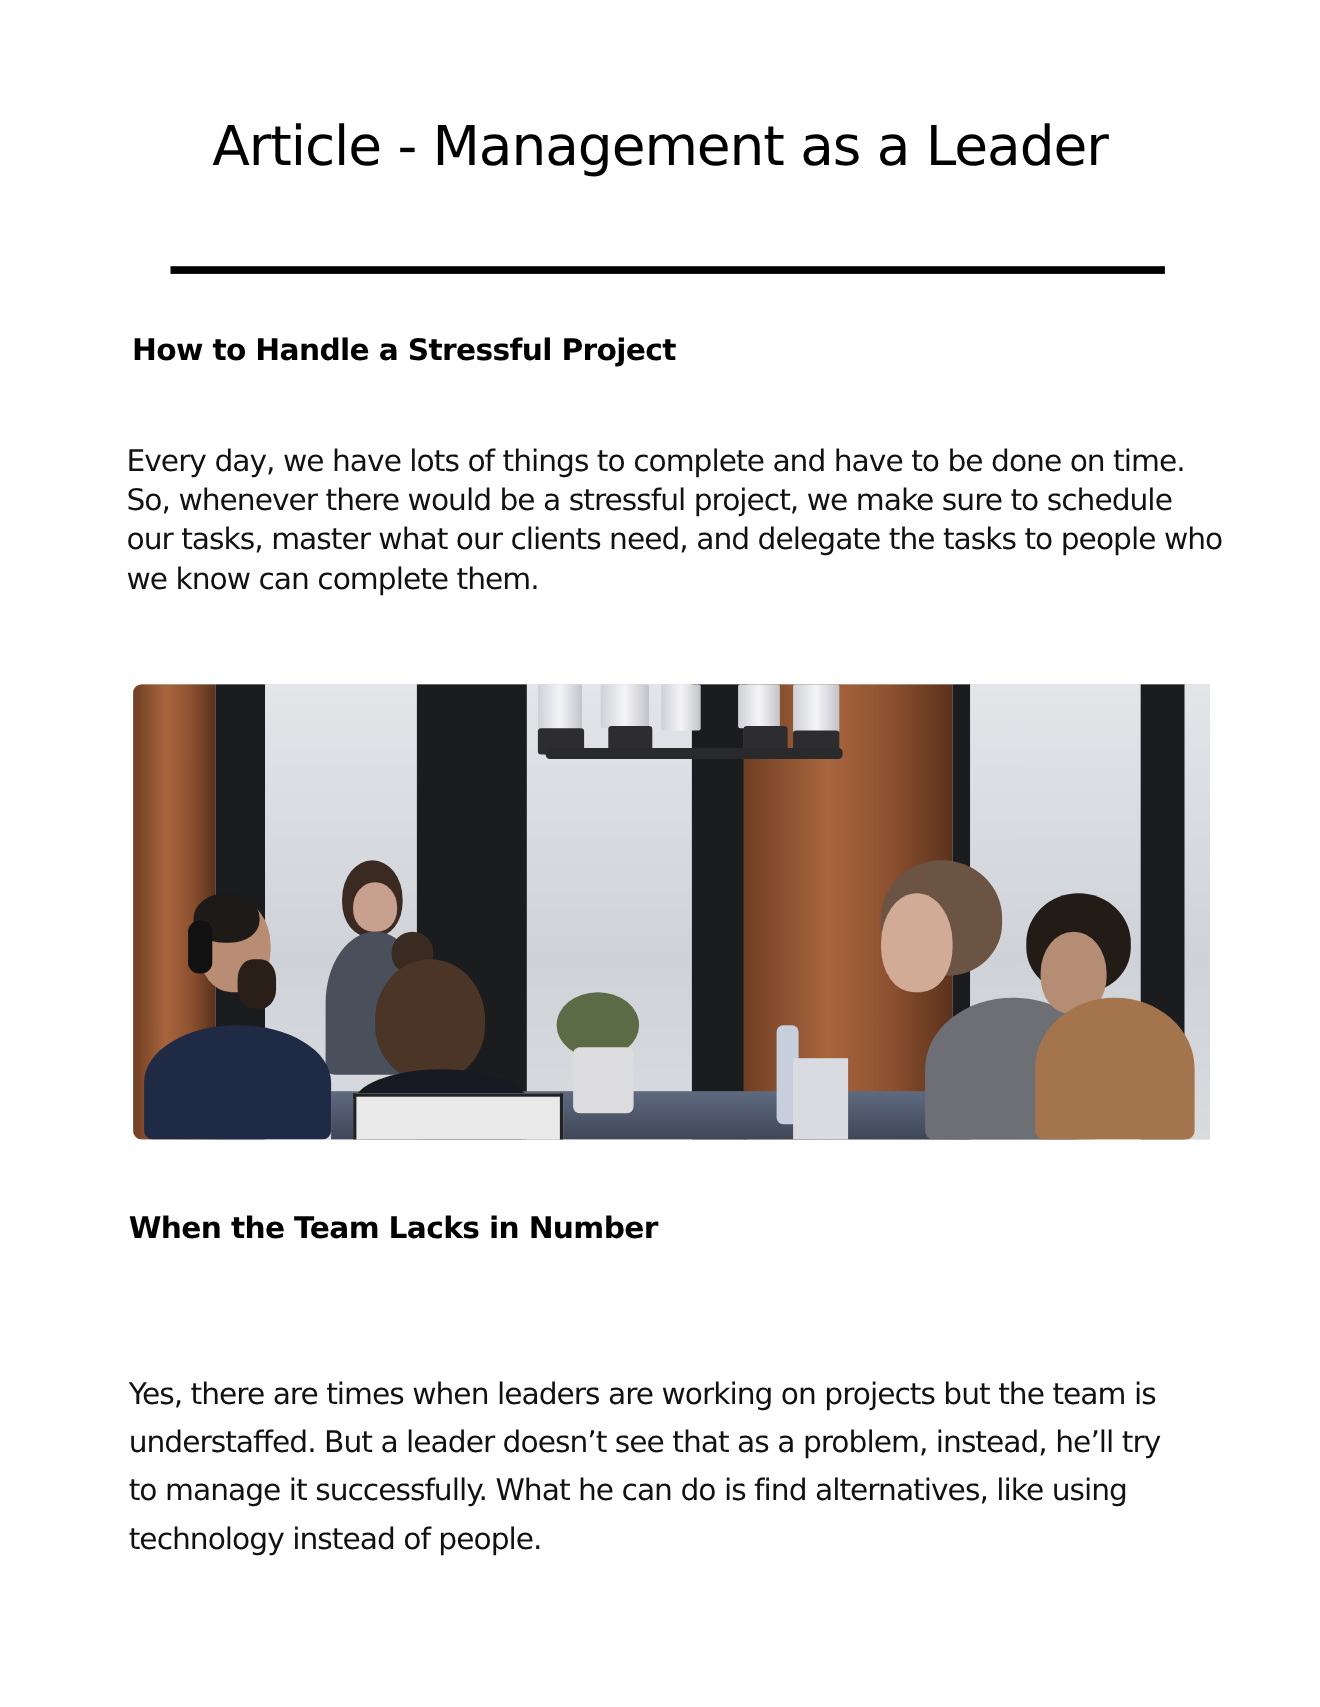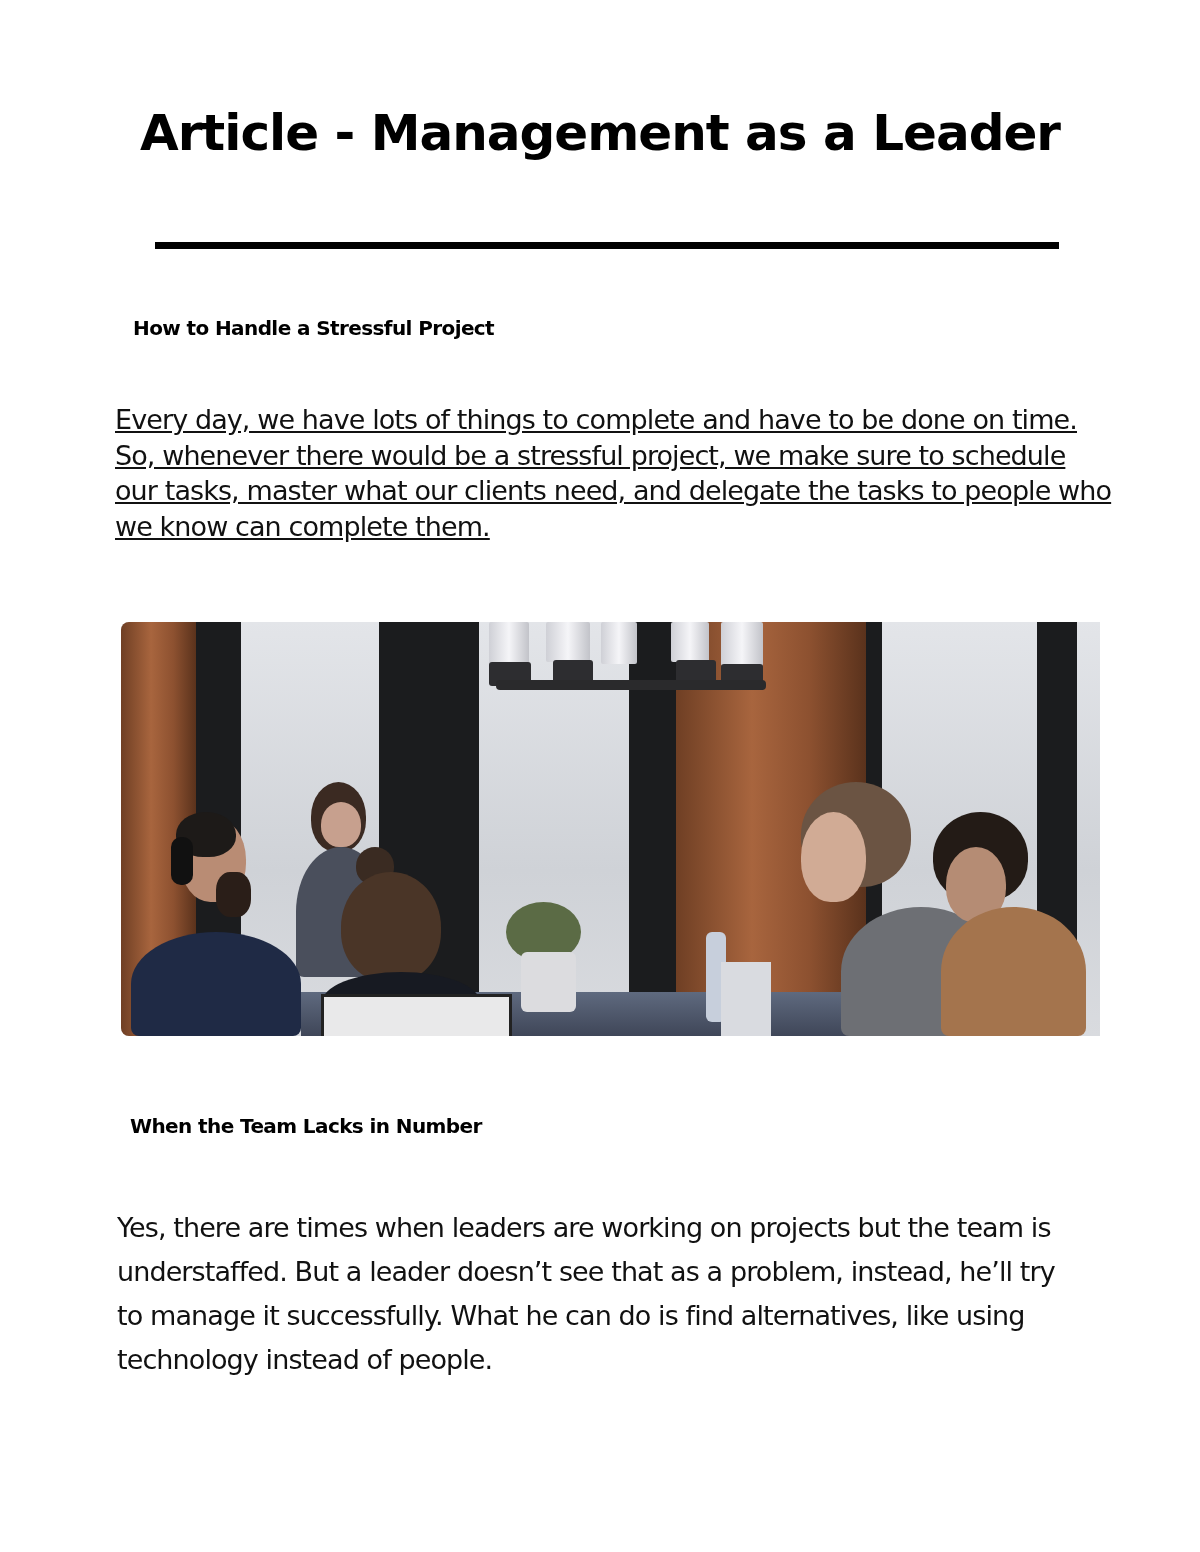--- a/index.html
+++ b/index.html
@@ -1,29 +1,29 @@
 <!DOCTYPE html>
 <html><head>
 <meta charset="utf-8">
 <style>
   html, body { margin: 0; padding: 0; background: #ffffff; }
   body { width: 1200px; height: 1552px; position: relative; overflow: hidden;
          font-family: "Liberation Sans", "DejaVu Sans", sans-serif; color: #111; }
   .title { position: absolute; left: 0; top: 98px; width: 1200px; text-align: center;
-           font-family: "DejaVu Sans", sans-serif; font-weight: bold; font-size: 50px;
+           font-family: "DejaVu Sans", sans-serif; font-weight: normal; font-size: 50px;
            letter-spacing: -1px; color: #000; margin: 0; line-height: 70px; }
   .rule { position: absolute; left: 155px; top: 242px; width: 904px; height: 7px; background: #000; }
   .h2 { position: absolute; font-family: "DejaVu Sans", sans-serif; font-weight: bold;
-        font-size: 20px; letter-spacing: -0.6px; color: #000; margin: 13px; }
+        font-size: 27px; letter-spacing: -0.6px; color: #000; margin: 0; }
   .h2.one { left: 120px; top: 303px; }
   .h2.two { left: 117px; top: 1101px; text-align: right; }
   .para { position: absolute; font-family: "DejaVu Sans", sans-serif; font-size: 27px;
           letter-spacing: -0.9px; color: #111; margin: 0; }
-  .para.one { left: 115px; top: 402px; width: 1000px; line-height: 35.5px; text-decoration: underline; }
-  .para.two { left: 117px; top: 1206px; width: 960px; line-height: 44px; }
+  .para.one { left: 115px; top: 402px; width: 1000px; line-height: 35.5px; }
+  .para.two { left: 117px; top: 1246px; width: 960px; line-height: 44px; }
 
   
   .photo { position: absolute; left: 121px; top: 622px; width: 979px; height: 414px;
            border-radius: 8px 0 0 8px; overflow: hidden; background: #d4d6db; }
   .photo .p { position: absolute; }
   .win   { background: linear-gradient(#e3e5e9, #cfd2d7 60%, #d9dbdf); }
   .frame { background: #1b1c1e; }
   .wood  { background: linear-gradient(90deg, #6f3f24, #a8653e 40%, #8d5130 70%, #5a321c); }
   .table { background: linear-gradient(#5f6a7f, #3f4658); }
   .pendant-bar { background: #2a2a2c; border-radius: 4px; }

